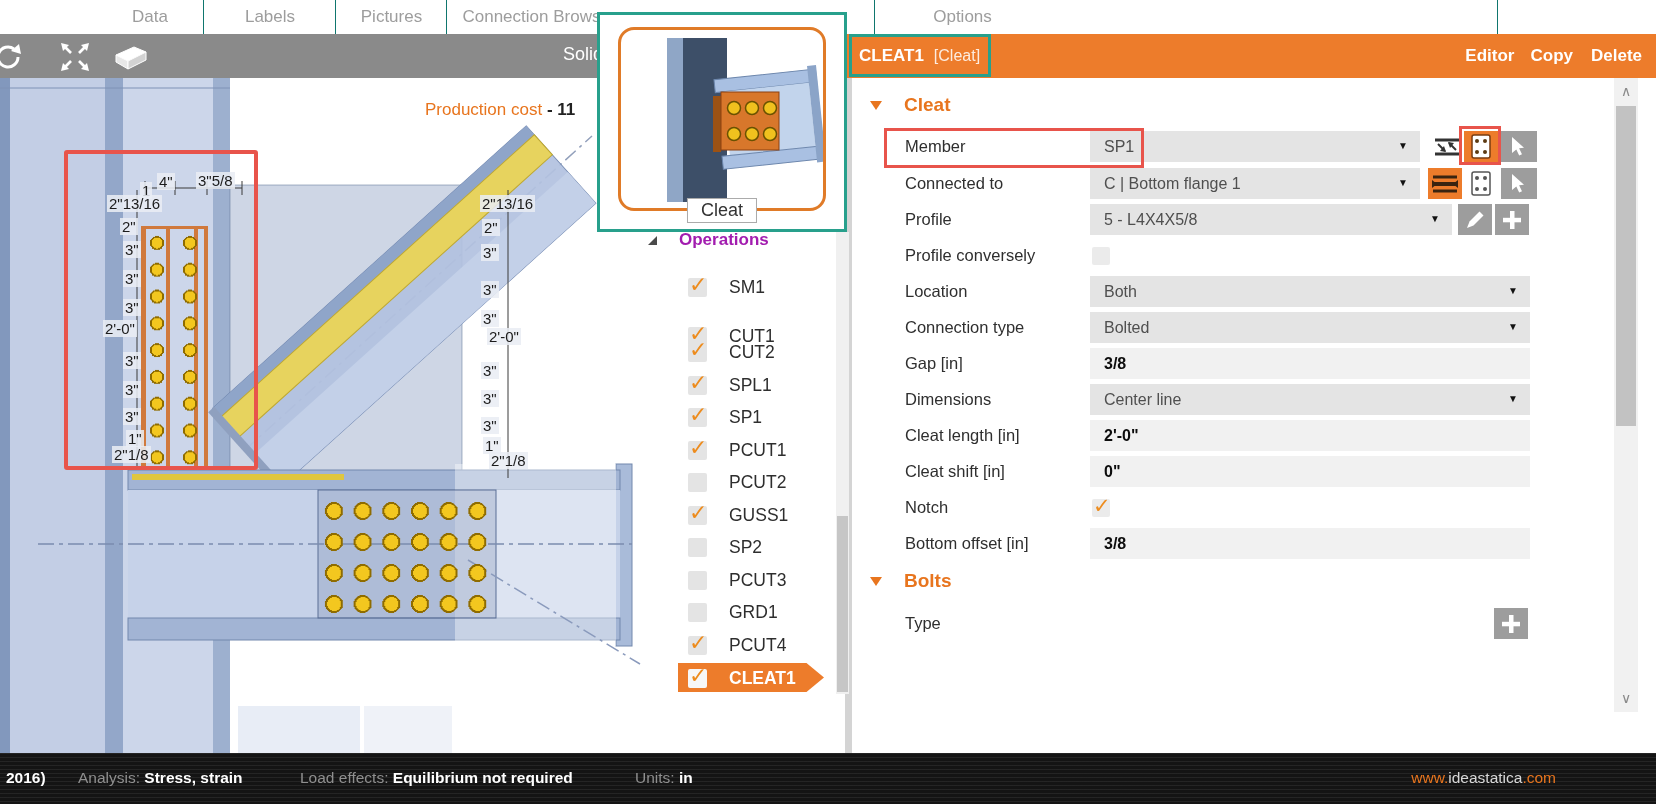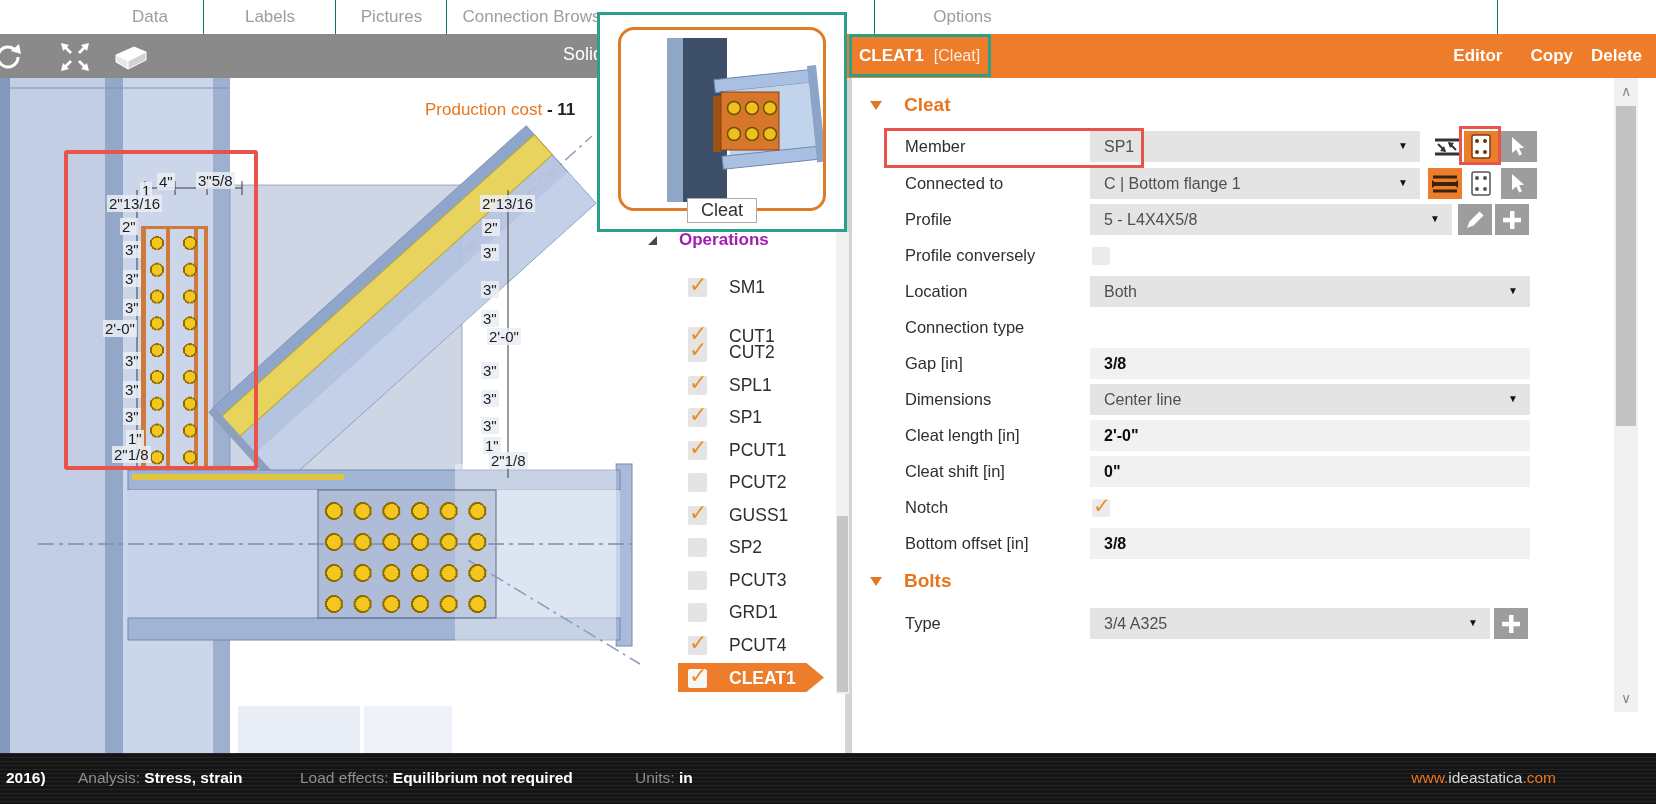--- a/index.html
+++ b/index.html
@@ -12,21 +12,21 @@
   .tab.noborder{border-left:none;}
   
   .gray-bar{position:absolute;left:0;top:34px;width:845px;height:44px;background:#8a8a8a;}
   .gbar-ic{position:absolute;top:6px;}
   .solid-label{position:absolute;left:563px;top:10px;color:#fff;font-size:18px;}
   .orange-bar{position:absolute;left:845px;top:34px;width:811px;height:44px;background:#ED7C2B;
        display:flex;align-items:center;}
   .ob-title{color:#fff;font-weight:bold;font-size:17px;margin-left:14px;}
   .ob-sub{color:rgba(255,255,255,.85);font-size:16px;margin-left:10px;}
   .ob-actions{position:absolute;right:14px;top:0;height:44px;display:flex;align-items:center;}
-  .ob-btn{color:#fff;font-weight:bold;font-size:17px;margin-left:28px;cursor:pointer;}
+  .ob-btn{color:#fff;font-weight:bold;font-size:17px;margin-left:16px;cursor:pointer;}
   
   #canvas{position:absolute;left:0;top:78px;width:845px;height:675px;background:#fff;overflow:hidden;}
   .dim{position:absolute;font-size:15px;color:#1c1c1c;background:rgba(233,237,243,.87);
        padding:0 2px;line-height:17px;white-space:nowrap;z-index:4;}
   .bolt-field{position:absolute;z-index:3;}
   .prodcost{position:absolute;left:425px;top:100px;font-size:17px;z-index:5;white-space:nowrap;}
   .prodcost .lbl{color:#E8751E;font-weight:normal;}
   .prodcost .val{color:#222;font-weight:bold;}
   
   .ops{position:absolute;left:630px;top:228px;width:225px;z-index:7;}
@@ -401,20 +401,23 @@
 
     <span class="prow-label" style="top:162px;">Profile conversely</span>
     <span class="pchk" style="left:247px;top:169px;"></span>
 
     <span class="prow-label" style="top:198px;">Location</span>
     <div class="dd" style="left:245px;top:198px;width:440px;">
         <span>Both</span>
       </div>
 
     <span class="prow-label" style="top:234px;">Connection type</span>
+    <div class="dd" style="left:245px;top:234px;width:440px;">
+        <span>Bolted</span>
+      </div>
 
     <span class="prow-label" style="top:270px;">Gap [in]</span>
     <div class="inp" style="left:245px;top:270px;width:440px;">
         <span>3/8</span>
       </div>
 
     <span class="prow-label" style="top:306px;">Dimensions</span>
     <div class="dd" style="left:245px;top:306px;width:440px;">
         <span>Center line</span>
       </div>
@@ -436,23 +439,20 @@
     <div class="inp" style="left:245px;top:450px;width:440px;">
         <span>3/8</span>
       </div>
 
     <div class="sec-head" style="top:492px;">
       <span class="sec-tri"></span>
       <span class="sec-title">Bolts</span>
     </div>
 
     <span class="prow-label" style="top:530px;">Type</span>
-    <div class="dd" style="left:245px;top:530px;width:400px;">
-        <span>3/4 A325</span>
-      </div>
     <span class="icon-btn" style="left:649px;top:530px;">
       <svg width="22" height="22">
           <rect x="9" y="2" width="4.5" height="18" fill="#fff"></rect>
           <rect x="2" y="8.8" width="18" height="4.5" fill="#fff"></rect>
         </svg>
     </span>
 
     <div class="pscroll">
       <span class="chev" style="top:5px;">∧</span>
       <div class="thumb" style="top:28px;height:320px;"></div>

